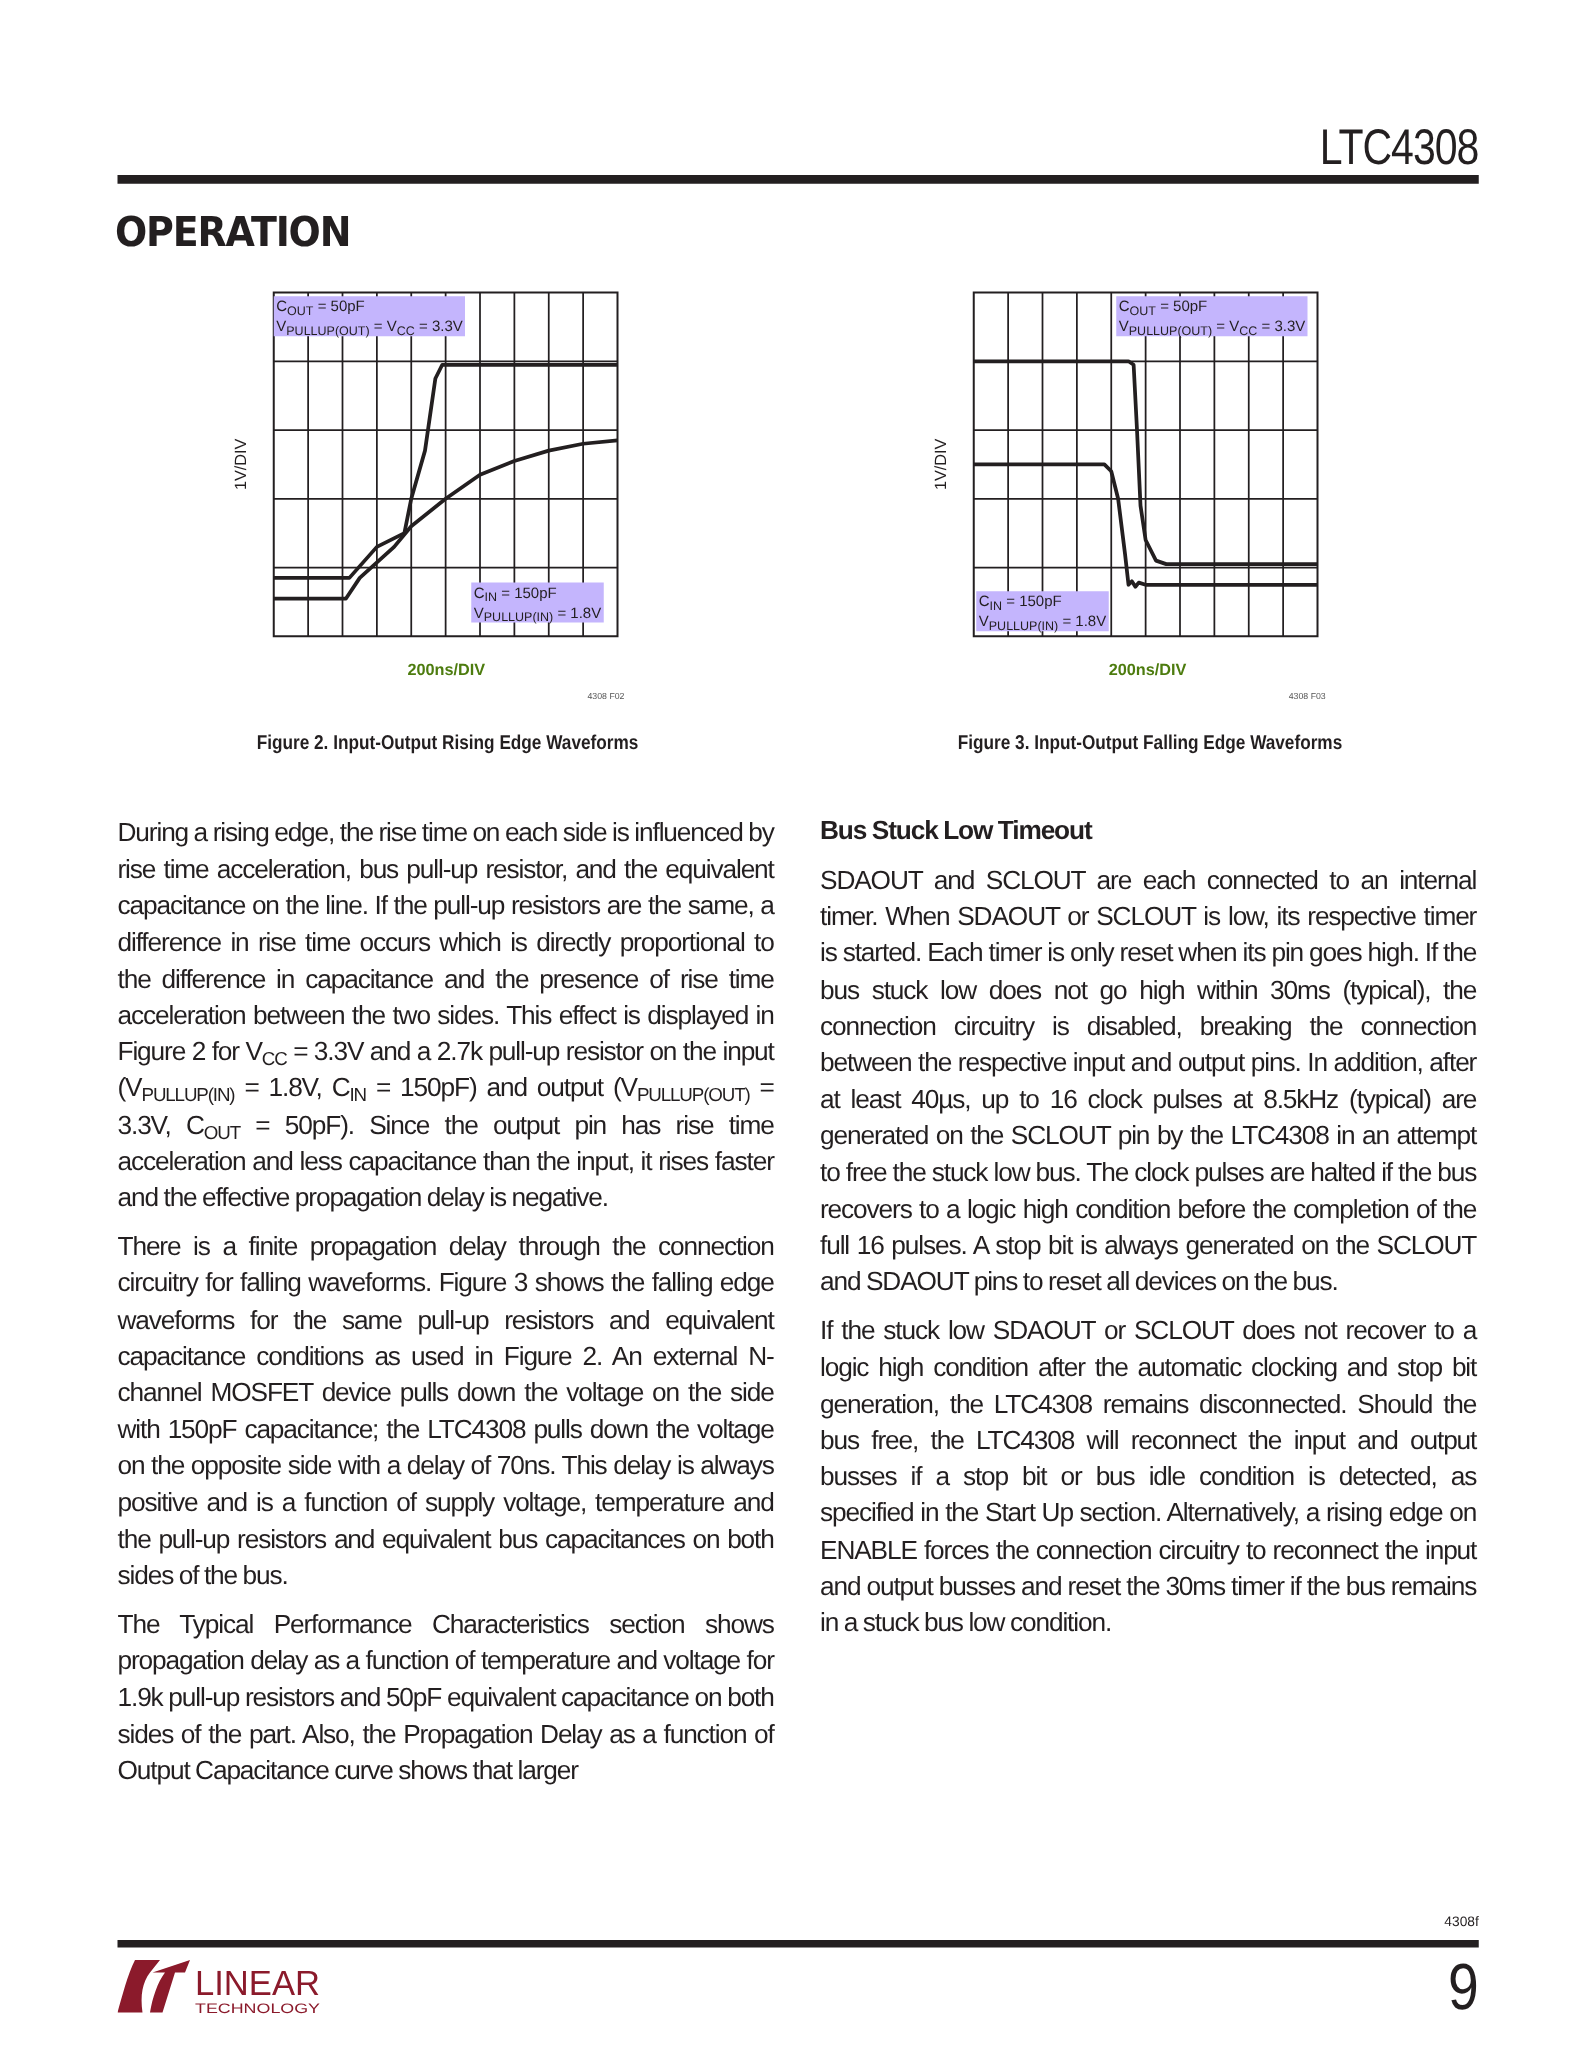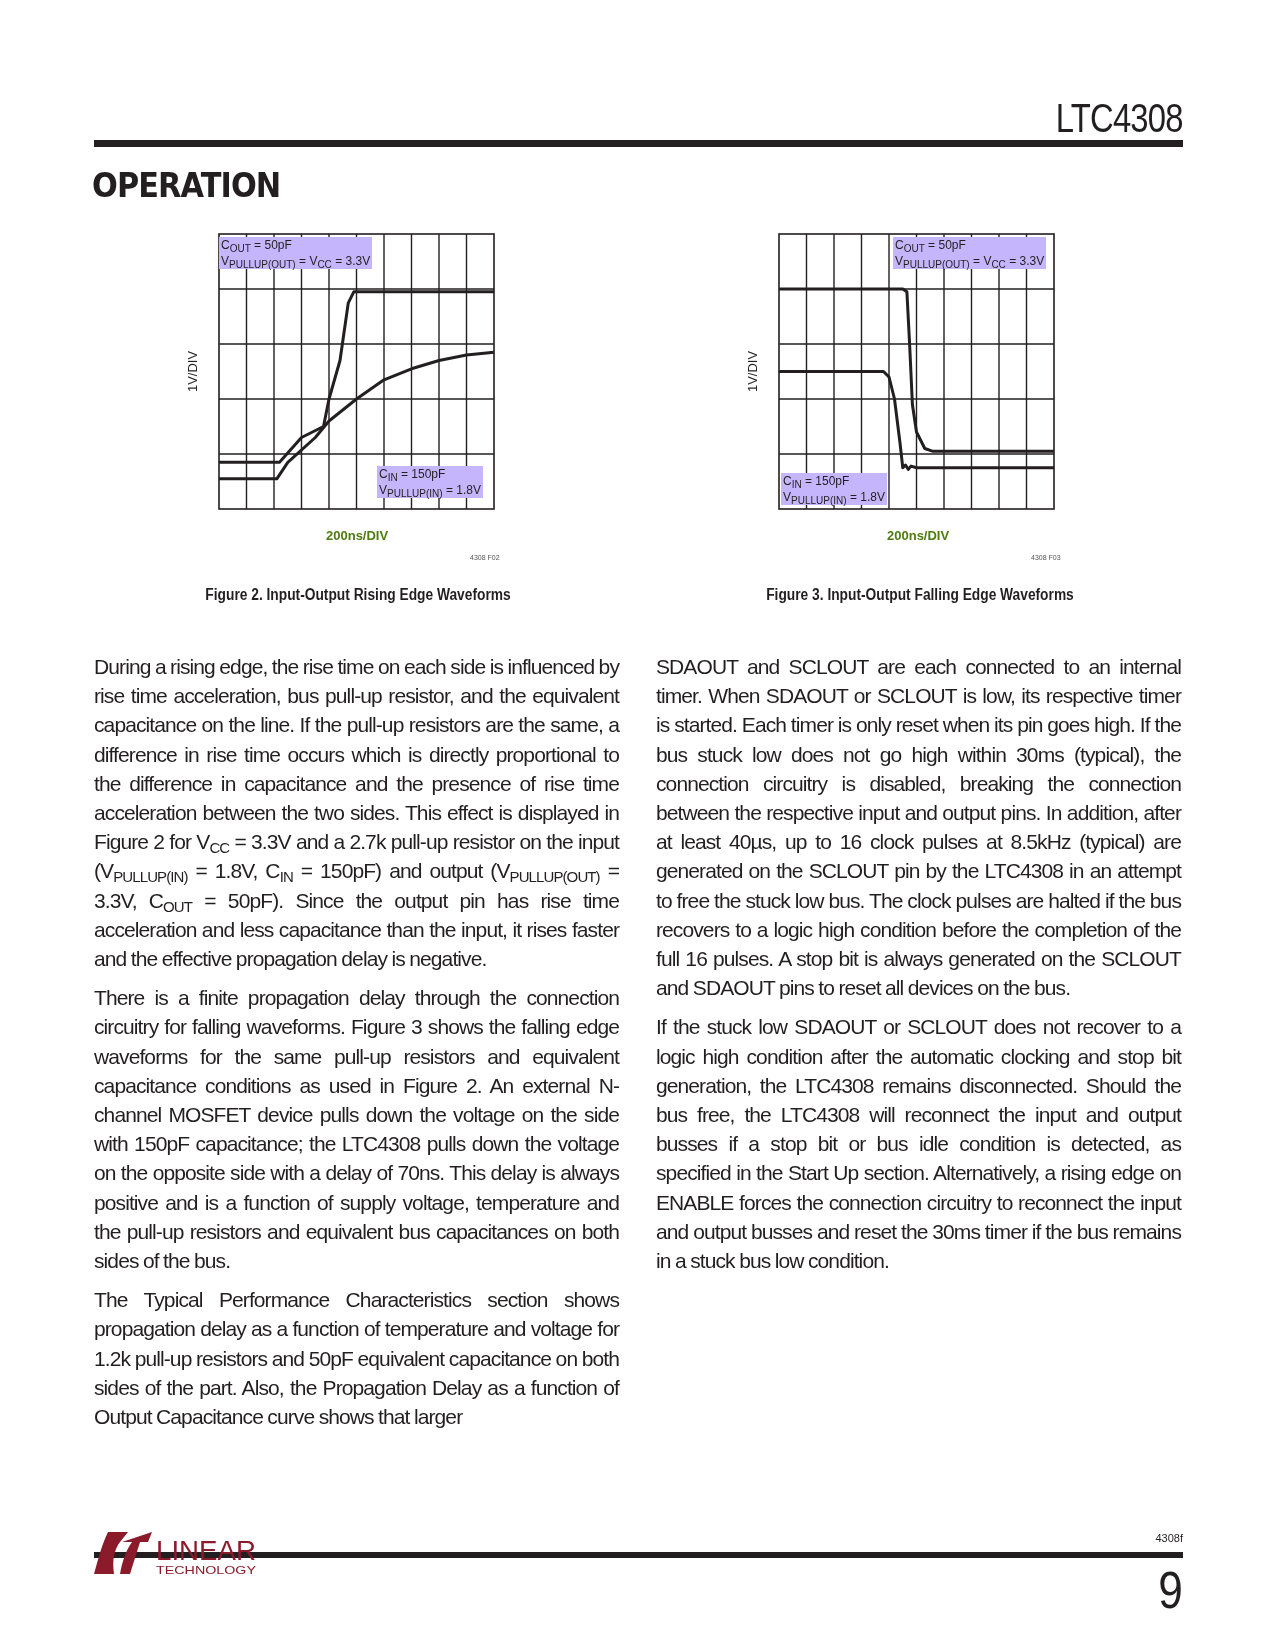--- a/index.html
+++ b/index.html
@@ -21,21 +21,21 @@
 
   .col { position: absolute; width: 525px; font-size: 21px; line-height: 29.2px; color: #231f20; text-align: justify; }
   .col p { margin-bottom: 10px; transform-origin: left top; }
   .col h2 { font-size: 21px; font-weight: bold; margin-bottom: 12px; line-height: 26px; }
   .txt { font-family: "Liberation Sans", sans-serif; letter-spacing: -0.9px; word-spacing: -0.5px; }
   .col sub { font-size: 15px; vertical-align: -4px; line-height: 0; }
 
   .rule-bottom { position: absolute; left: 94px; width: 1089px; top: 1552px; height: 6px; background: #231f20; }
   .doc-code { position: absolute; right: 92px; top: 1532px; font-size: 11px; color: #231f20; }
   .page-number { position: absolute; right: 92px; top: 1560px; font-size: 52px; color: #231f20; font-weight: normal; transform: scaleX(0.85); transform-origin: right top; }
-  .logo { position: absolute; left: 94px; top: 1530px; width: 170px; height: 48px; }
+  .logo { position: absolute; left: 94px; top: 1566px; width: 170px; height: 48px; }
 </style>
 </head>
 <body>
 
 <div class="part-number">LTC4308</div>
 <div class="rule-top"></div>
 <div class="section-title">OPERATION</div>
 
 <div class="figure" style="left:0; top:0;">
   <svg class="chart-svg" width="1275" height="560" style="left:0;top:0;">
@@ -103,24 +103,25 @@
   </div>
   <div class="axis-y-label" style="left:732px; top:364px;">1V/DIV</div>
   <div class="axis-x-label" style="left:887px; top:528px;">200ns/DIV</div>
   <div class="fig-code" style="left:1031px; top:554px;">4308 F03</div>
   <div class="caption" style="left:670px; width:500px; top:586px;">Figure 3. Input-Output Falling Edge Waveforms</div>
 </div>
 
 <div class="col txt" style="left:94px; top:652px;">
   <p><span>During a rising edge, the rise time on each side is influenced by rise time acceleration, bus pull-up resistor, and the equivalent capacitance on the line. If the pull-up resistors are the same, a difference in rise time occurs which is directly proportional to the difference in capacitance and the presence of rise time acceleration between the two sides. This effect is displayed in Figure 2 for V</span><sub>CC</sub><span> = 3.3V and a 2.7k pull-up resistor on the input (V</span><sub>PULLUP(IN)</sub><span> = 1.8V, C</span><sub>IN</sub><span> = 150pF) and output (V</span><sub>PULLUP(OUT)</sub><span> = 3.3V, C</span><sub>OUT</sub><span> = 50pF). Since the output pin has rise time acceleration and less capacitance than the input, it rises faster and the effective propagation delay is negative.</span></p>
   <p>There is a finite propagation delay through the connection circuitry for falling waveforms. Figure 3 shows the falling edge waveforms for the same pull-up resistors and equivalent capacitance conditions as used in Figure 2. An external N-channel MOSFET device pulls down the voltage on the side with 150pF capacitance; the LTC4308 pulls down the voltage on the opposite side with a delay of 70ns. This delay is always positive and is a function of supply voltage, temperature and the pull-up resistors and equivalent bus capacitances on both sides of the bus.</p>
-  <p>The Typical Performance Characteristics section shows propagation delay as a function of temperature and voltage for 1.2k pull-up resistors and 50pF equivalent capacitance on both sides of the part. Also, the Propagation Delay as a function of Output Capacitance curve shows that larger</p>
+  <p>The Typical Performance Characteristics section shows propagation delay as a function of temperature and voltage for 1.9k pull-up resistors and 50pF equivalent capacitance on both sides of the part. Also, the Propagation Delay as a function of Output Capacitance curve shows that larger</p>
 </div>
 
 <div class="col txt" style="left:656px; top:652px;">
+  <h2>Bus Stuck Low Timeout</h2>
   <p>SDAOUT and SCLOUT are each connected to an internal timer. When SDAOUT or SCLOUT is low, its respective timer is started. Each timer is only reset when its pin goes high. If the bus stuck low does not go high within 30ms (typical), the connection circuitry is disabled, breaking the connection between the respective input and output pins. In addition, after at least 40µs, up to 16 clock pulses at 8.5kHz (typical) are generated on the SCLOUT pin by the LTC4308 in an attempt to free the stuck low bus. The clock pulses are halted if the bus recovers to a logic high condition before the completion of the full 16 pulses. A stop bit is always generated on the SCLOUT and SDAOUT pins to reset all devices on the bus.</p>
   <p>If the stuck low SDAOUT or SCLOUT does not recover to a logic high condition after the automatic clocking and stop bit generation, the LTC4308 remains disconnected. Should the bus free, the LTC4308 will reconnect the input and output busses if a stop bit or bus idle condition is detected, as specified in the Start Up section. Alternatively, a rising edge on ENABLE forces the connection circuitry to reconnect the input and output busses and reset the 30ms timer if the bus remains in a stuck bus low condition.</p>
 </div>
 
 <div class="doc-code">4308f</div>
 <div class="rule-bottom"></div>
 <div class="page-number">9</div>
 <div class="logo">
   <svg width="170" height="48" viewBox="0 0 170 48">
     <path d="M14 2 L34 2 L26 12 C20 20 18 30 20 44 L0 44 C4 30 8 14 14 2 Z" fill="#8b1a2b"></path>

